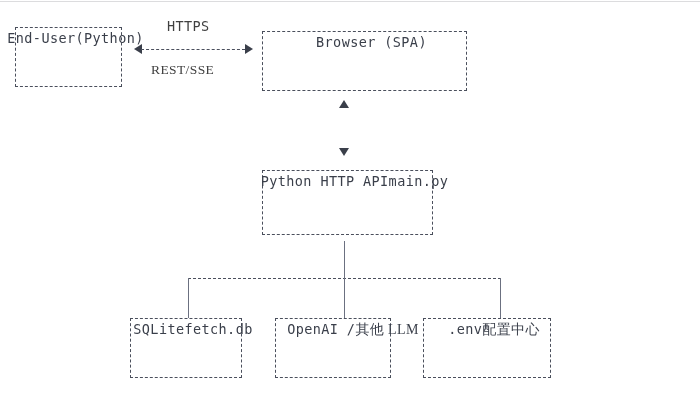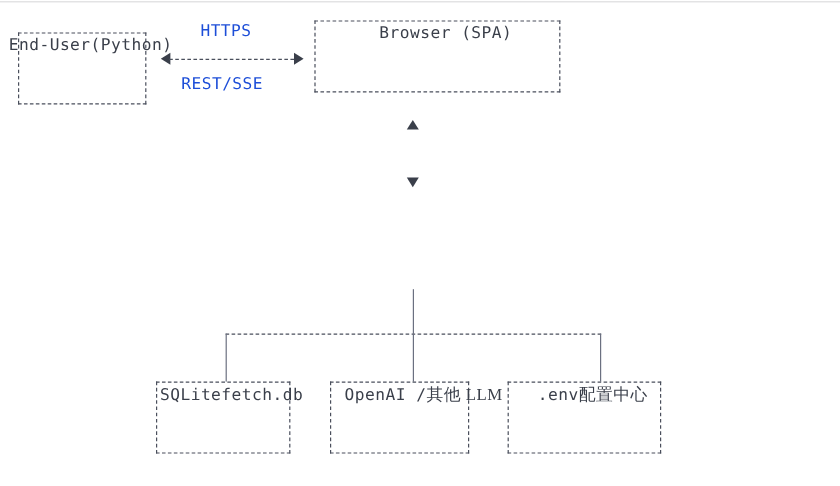--- a/index.html
+++ b/index.html
@@ -55,21 +55,21 @@
     font-family: Liberation Serif, serif;
   }
 
   
   .label {
     position: absolute;
     font-size: 13.5px;
     line-height: 16px;
     letter-spacing: 0.4px;
     white-space: pre;
-    color: #1d4ed8;
+    color: #404040;
   }
 
   
   .hline {
     position: absolute;
     height: 0;
     border-top: 1.6px dashed #4a4f5c;
   }
   .solid-v {
     position: absolute;
@@ -115,29 +115,33 @@
     <div class="line">End-User</div>
     <div class="line">(Python)</div>
   </div>
 
   <div class="label" style="left:167px; top:18px;">HTTPS</div>
 
   <div class="arrow left" style="left:134px; top:44px;"></div>
   <div class="hline" style="left:141px; top:49px; width:104px;"></div>
   <div class="arrow right" style="left:245px; top:44px;"></div>
 
-  <div class="label" style="left:151px; top:62px;">REST/SSE</div>
+  <div class="label" style="left:151px; top:62px;font-family:Liberation Serif, serif;">REST/SSE</div>
 
-  <div class="node" style="left:262px; top:17px; width:205px; height:60px;">
+  <div class="node" style="left:262px; top:31px; width:205px; height:60px;">
     <div class="line">Browser (SPA)</div>
   </div>
 
   <div class="arrow up" style="left:339px; top:100px;"></div>
   <div class="arrow down" style="left:339px; top:148px;"></div>
 
+  <div class="node" style="left:262px; top:170px; width:171px; height:65px;">
+    <div class="line">Python HTTP API</div>
+    <div class="line">main.py</div>
+  </div>
 
   <div class="solid-v" style="left:344px; top:241px; height:37px;"></div>
 
   <div class="hline" style="left:188px; top:278px; width:313px;"></div>
 
   <div class="solid-v" style="left:188px; top:278px; height:40px;"></div>
   <div class="solid-v" style="left:344px; top:278px; height:40px;"></div>
   <div class="solid-v" style="left:500px; top:278px; height:40px;"></div>
 
   <div class="node" style="left:130px; top:318px; width:112px; height:60px;">

